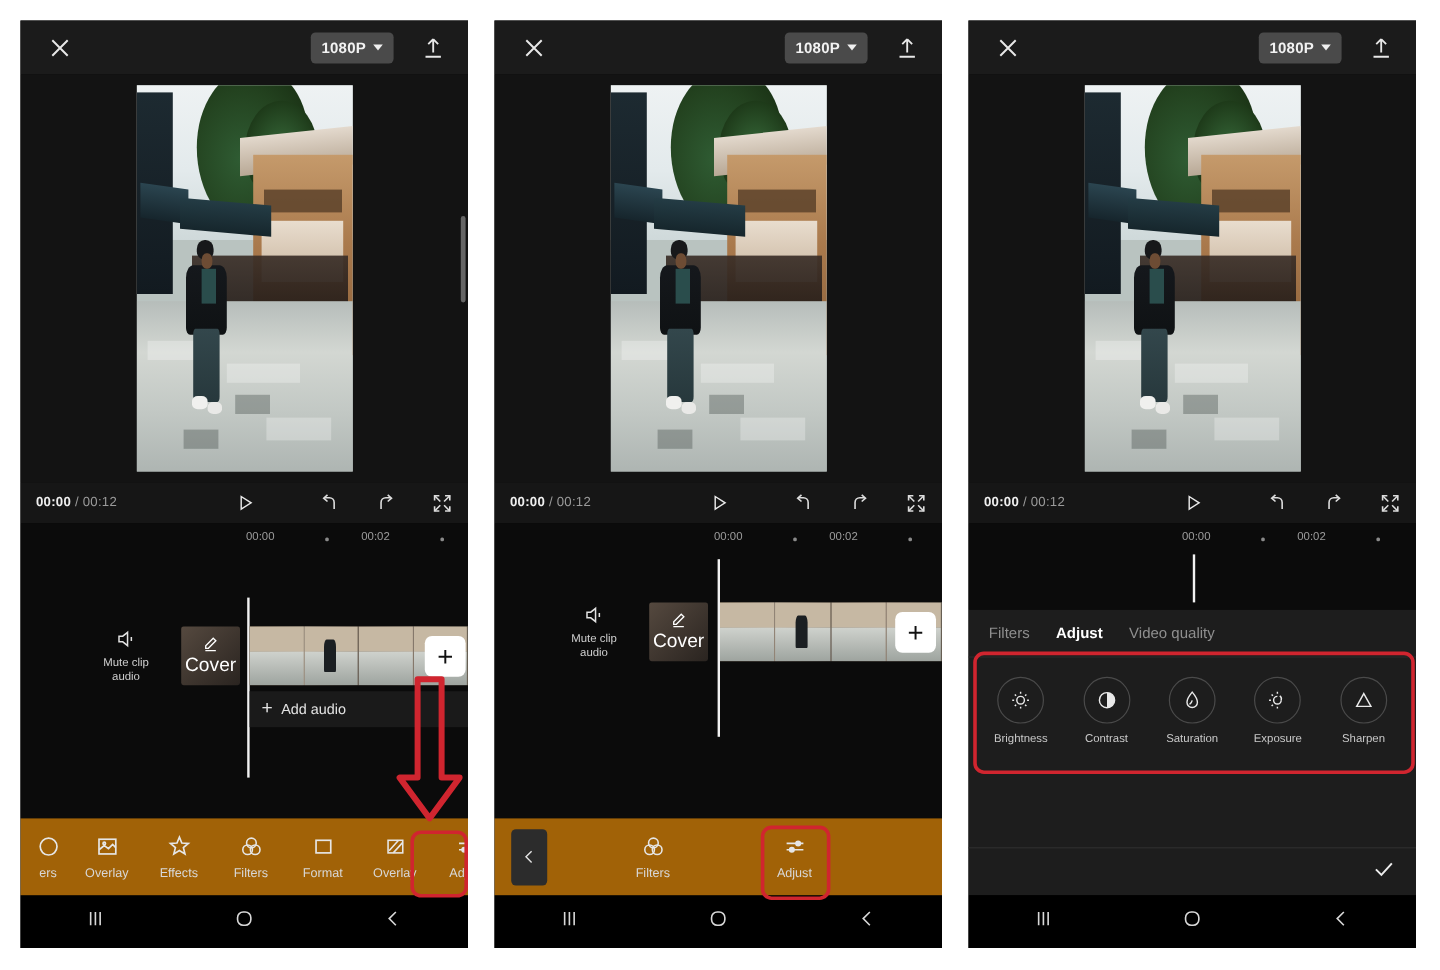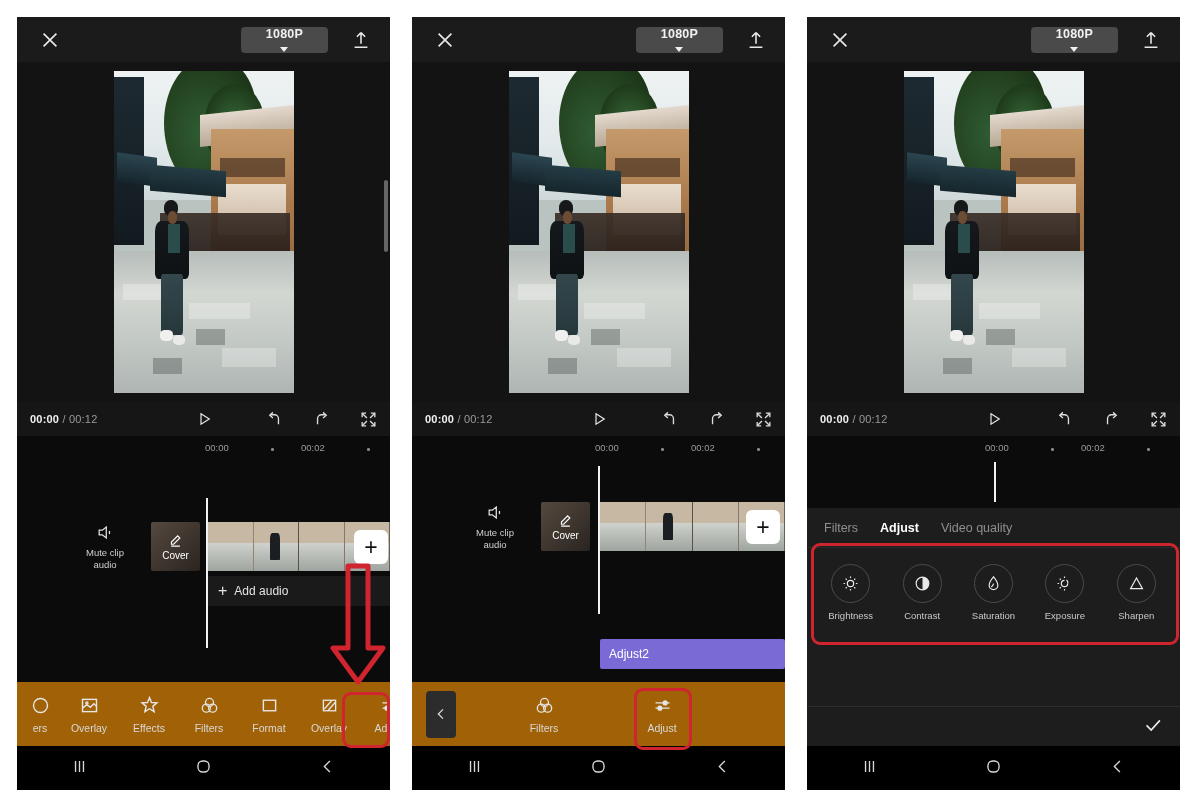--- a/index.html
+++ b/index.html
@@ -25,22 +25,22 @@
     height:45px; background:#1b1b1b; position:relative;
     display:flex; align-items:center; flex:0 0 auto;
   }
   .close-x{
     position:absolute; left:22px; top:50%; transform:translateY(-50%);
     width:22px; height:22px; color:#e8e8e8;
   }
   .res-pill{
     position:absolute; right:62px; top:50%; transform:translateY(-50%);
     background:#4a4a4a; border-radius:4px; height:26px;
-    display:flex; align-items:center; gap:6px; padding:0 25px;
-    color:#f2f2f2; font-size:12.5px; font-weight:600; letter-spacing:.2px;flex-direction:column;
+    display:flex; align-items:center; gap:6px; padding:0 9px;
+    color:#f2f2f2; font-size:12.5px; font-weight:600; letter-spacing:.2px;
   }
   .caret{
     width:0;height:0;border-left:4.5px solid transparent;border-right:4.5px solid transparent;
     border-top:5px solid #f0f0f0; display:block;
   }
   .export-ic{
     position:absolute; right:18px; top:50%; transform:translateY(-50%);
     width:22px;height:22px;color:#e8e8e8;
   }
 
@@ -121,21 +121,21 @@
   .playhead{ position:absolute; width:2px; background:#f2f2f2; }
   .leftctrls{ position:absolute; display:flex; align-items:center; gap:20px; }
   .mute{ width:52px; text-align:center; color:#cfcfcf; font-size:9.5px; line-height:1.25;}
   .mute svg{ width:19px;height:19px;color:#e2e2e2;display:block;margin:0 auto 5px;}
   .cover{
     width:49px;height:49px;position:relative;overflow:hidden;border-radius:2px;
     background:linear-gradient(135deg,#55493f,#2a2420);
     display:flex;flex-direction:column;align-items:center;justify-content:center;gap:2px;
   }
   .cover svg{width:15px;height:15px;color:#fff;}
-  .cover span{font-size:10px;color:#fff;font-weight:500;}
+  .cover span{font-size:16px;color:#fff;font-weight:500;}
   .clipstrip{
     position:absolute; height:49px; overflow:hidden;
     background:linear-gradient(90deg,#8c7a63,#b2a392,#6f6256,#a39383,#7d7466);
     display:flex;
   }
   .clipstrip .fr{flex:1; position:relative; border-right:1px solid rgba(0,0,0,.18);}
   .clipstrip .fr .sky2{position:absolute;inset:0 0 58% 0;background:#c6b8a3;}
   .clipstrip .fr .gr2{position:absolute;inset:42% 0 0 0;background:linear-gradient(180deg,#cfd2cd,#9ea49f);}
   .clipstrip .fr .per{position:absolute;left:38%;top:22%;width:22%;height:55%;background:#1b1f22;border-radius:22% 22% 6% 6%;}
   .plusbtn{
@@ -553,23 +553,20 @@
           </div>
         <div class="fr">
             <div class="sky2"></div>
             <div class="gr2"></div>
           </div>
       </div>
       <div class="plusbtn" style="left:334px; top:74px;">
         <span>+</span>
       </div>
 
-      <div class="vtrack" style="left:188px; top:203px; right:0;">
-        <span>Adjust2</span>
-      </div>
     </div>
 
     <div class="toolbar" style="padding-left:14px; gap:58px;">
       <div class="backbtn">
         <svg viewBox="0 0 24 24" fill="none" stroke="currentColor" stroke-width="1.8">
             <path d="M15 5 L8 12 L15 19"></path>
           </svg>
       </div>
       <div class="tool">
         <svg viewBox="0 0 24 24" fill="none" stroke="currentColor" stroke-width="1.5">

